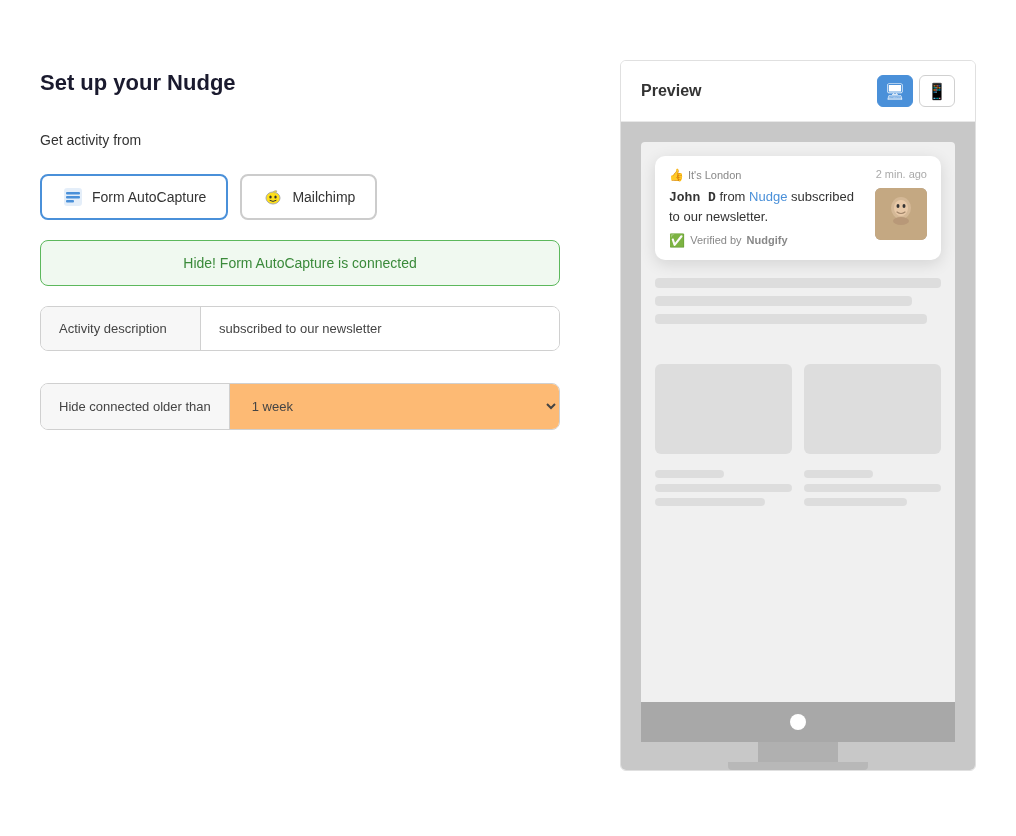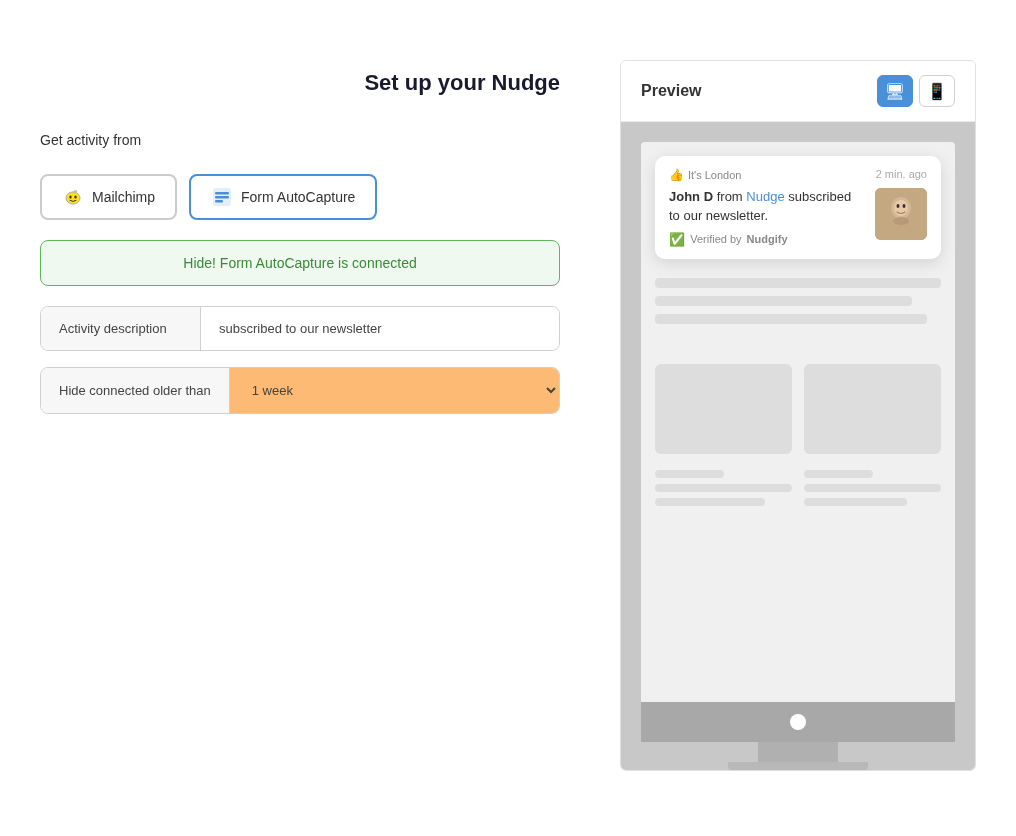--- a/index.html
+++ b/index.html
@@ -19,21 +19,21 @@
       max-width: 1016px;
     }
 
     
     .left-panel {
       flex: 0 0 520px;
       padding-top: 10px;
     }
 
     .page-title {
-      text-align: right;
+      text-align: left;
       font-size: 22px;
       font-weight: 600;
       color: #1a1a2e;
       margin-bottom: 36px;
     }
 
     .section-label {
       font-size: 14px;
       font-weight: 500;
       color: #333;
@@ -88,21 +88,21 @@
       font-size: 14px;
       font-weight: 500;
       margin-bottom: 20px;
     }
 
     .field-row {
       display: flex;
       border: 1.5px solid #d0d0d0;
       border-radius: 8px;
       overflow: hidden;
-      margin-bottom: 16px;
+      margin-bottom: 32px;
     }
 
     .field-label {
       background: #f7f7f7;
       padding: 14px 18px;
       font-size: 13px;
       color: #444;
       font-weight: 500;
       white-space: nowrap;
       border-right: 1.5px solid #d0d0d0;
@@ -248,20 +248,21 @@
 
     .notif-text {
       flex: 1;
       font-size: 13px;
       color: #333;
       line-height: 1.45;
     }
 
     .notif-text strong {
       font-weight: 700;
+      font-family: Liberation Mono, monospace;
     }
 
     .notif-text .city-link {
       color: #4a90d9;
       text-decoration: none;
     }
 
     .notif-avatar {
       width: 52px;
       height: 52px;
@@ -374,42 +375,42 @@
 
 <div class="main-layout">
 
   <div class="left-panel">
 
     <h1 class="page-title">Set up your Nudge</h1>
 
     <p class="section-label">Get activity from</p>
 
     <div class="integration-buttons">
+      <button class="integration-btn active">
+        <span class="integration-icon">
+          <svg width="22" height="22" viewBox="0 0 22 22" fill="none" xmlns="http://www.w3.org/2000/svg">
+            <rect x="2" y="2" width="18" height="18" rx="3" fill="#4a90d9" opacity="0.15"></rect>
+            <rect x="4" y="6" width="14" height="2.5" rx="1" fill="#4a90d9"></rect>
+            <rect x="4" y="10" width="14" height="2.5" rx="1" fill="#4a90d9"></rect>
+            <rect x="4" y="14" width="8" height="2.5" rx="1" fill="#4a90d9"></rect>
+          </svg>
+        </span>
+        <span>Form AutoCapture</span>
+      </button>
       <button class="integration-btn">
         <span class="integration-icon">
           <svg width="22" height="22" viewBox="0 0 22 22" fill="none" xmlns="http://www.w3.org/2000/svg">
             <ellipse cx="11" cy="12" rx="7" ry="6" fill="#ffe01b" stroke="#aaa" stroke-width="1"></ellipse>
             <ellipse cx="8.5" cy="11" rx="1.2" ry="1.5" fill="#333"></ellipse>
             <ellipse cx="13.5" cy="11" rx="1.2" ry="1.5" fill="#333"></ellipse>
             <path d="M8 14.5 Q11 16.5 14 14.5" stroke="#333" stroke-width="1" fill="none" stroke-linecap="round"></path>
             <path d="M11 6 Q13 4 15 5 Q14 7 12 7" fill="#ffe01b" stroke="#aaa" stroke-width="0.8"></path>
           </svg>
         </span>
         <span>Mailchimp</span>
-      </button>
-      <button class="integration-btn active">
-        <span class="integration-icon">
-          <svg width="22" height="22" viewBox="0 0 22 22" fill="none" xmlns="http://www.w3.org/2000/svg">
-            <rect x="2" y="2" width="18" height="18" rx="3" fill="#4a90d9" opacity="0.15"></rect>
-            <rect x="4" y="6" width="14" height="2.5" rx="1" fill="#4a90d9"></rect>
-            <rect x="4" y="10" width="14" height="2.5" rx="1" fill="#4a90d9"></rect>
-            <rect x="4" y="14" width="8" height="2.5" rx="1" fill="#4a90d9"></rect>
-          </svg>
-        </span>
-        <span>Form AutoCapture</span>
       </button>
     </div>
 
     <div class="success-banner">Hide! Form AutoCapture is connected</div>
 
     <div class="field-row">
       <div class="field-label">Activity description</div>
       <div class="field-value">subscribed to our newsletter</div>
     </div>
 

